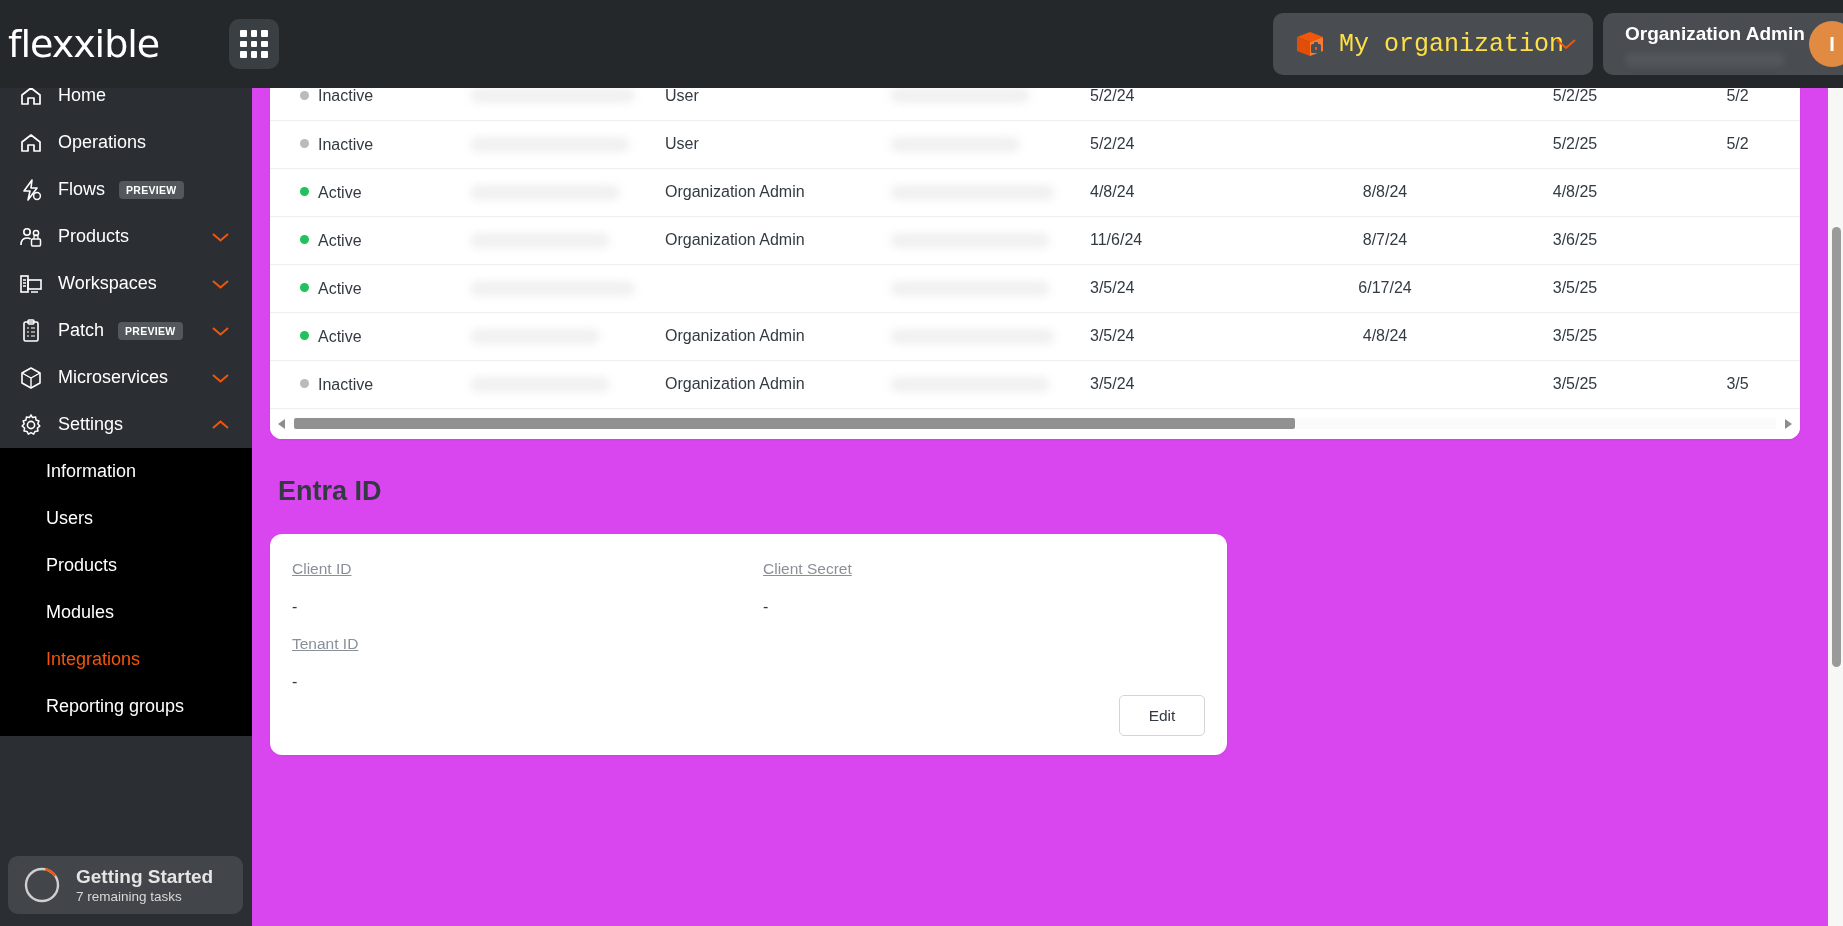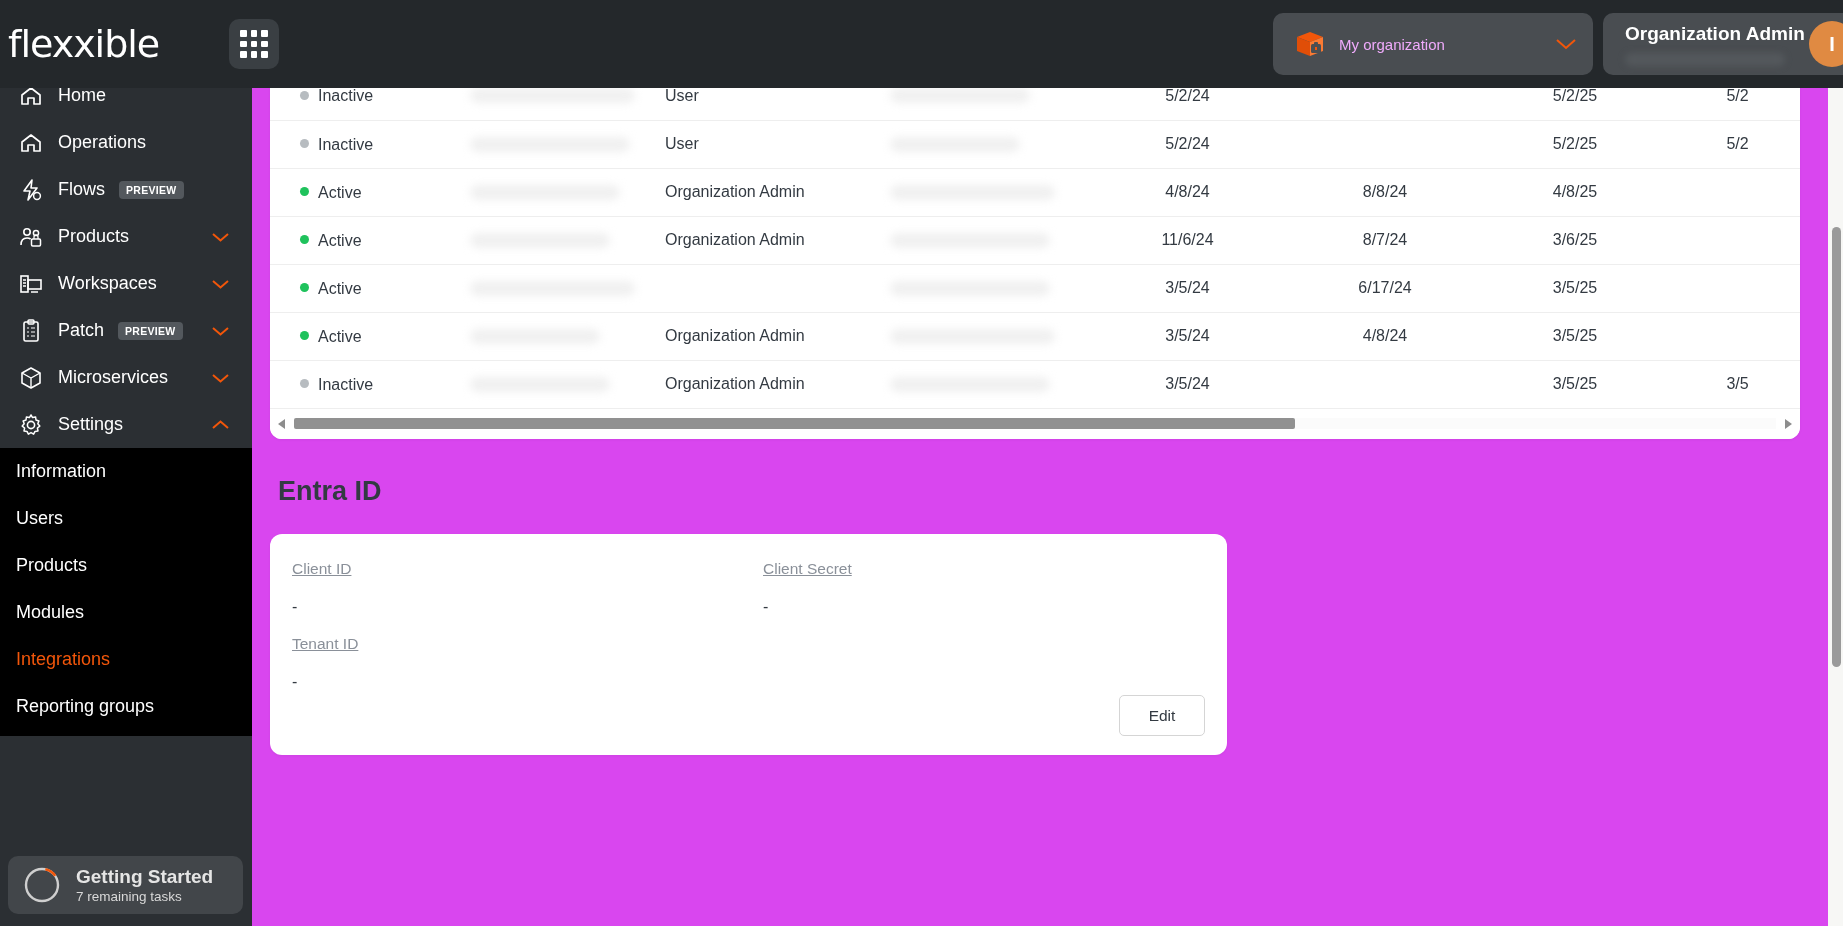--- a/index.html
+++ b/index.html
@@ -33,21 +33,21 @@
   .grid-btn i { display: block; background: #fff; border-radius: 1px; }
 
   .topbar-spacer { flex: 1; }
 
   .org-select {
     width: 320px; height: 62px; background: #494d51; border-radius: 10px;
     display: flex; align-items: center; padding: 0 18px 0 20px; position: relative;
     margin-right: 10px;
   }
   .box-icon { width: 34px; height: 34px; flex: none; margin-right: 12px; }
-  .org-label { color: #f0abfc; font-size: 15px; font-family: Liberation Sans, sans-serif; }
+  .org-label { color: #fde047; font-size: 25px; font-family: Liberation Mono, monospace; }
   .chev-orange { position: absolute; right: 16px; top: 50%; transform: translateY(-50%); }
 
   .user-card {
     width: 240px; height: 62px; background: #494d51;
     border-radius: 10px 0 0 10px;
     display: flex; align-items: center; padding-left: 22px; position: relative;
     margin-right: 0;
   }
   .user-role { color: #ffffff; font-size: 19px; font-weight: bold; position: absolute; top: 10px; left: 22px; }
   .user-sub { position: absolute; left: 22px; top: 40px; width: 160px; height: 13px;
@@ -72,22 +72,22 @@
   .nav-icon { width: 26px; height: 26px; flex: none; margin-right: 14px; }
   .nav-label { color: #ffffff; font-size: 18px; }
   .preview-badge {
     background: #53585d; color: #ffffff; font-size: 10.5px; font-weight: bold;
     padding: 3px 7px; border-radius: 4px; margin-left: 14px; letter-spacing: .3px;
   }
   .nav-chev { position: absolute; right: 22px; top: 50%; transform: translateY(-50%); }
 
   .submenu { background: #000000; padding: 0 0 6px 0; }
   .sub-item {
-    height: 47px; display: flex; align-items: center; padding-left: 16px;
-    color: #ffffff; font-size: 18px; cursor: pointer;
+    height: 47px; display: flex; align-items: center; padding-left: 32px;
+    color: #ffffff; font-size: 18px; cursor: pointer; margin-left: 14px;
   }
   .sub-item.active { color: #f2560a; }
 
   .getting-started {
     position: absolute; left: 8px; bottom: 12px; width: 235px; height: 58px;
     background: #42464a; border-radius: 10px; display: flex; align-items: center;
     padding-left: 14px;
   }
   .ring { width: 40px; height: 40px; flex: none; margin-right: 14px; }
   .gs-title { color: #e5e5e5; font-size: 19px; font-weight: bold; }
@@ -107,21 +107,21 @@
   }
   table.users { width: 1540px; border-collapse: collapse; table-layout: fixed; }
   table.users td {
     height: 48px; font-size: 16px; color: #333a42; border-bottom: 1px solid #eeeeee;
     vertical-align: middle; padding: 0;
   }
   .c-status { width: 200px; padding-left: 30px !important; }
   .c-name   { width: 195px; }
   .c-role   { width: 225px; }
   .c-blur2  { width: 200px; }
-  .c-d1     { width: 195px; text-align: center; }
+  .c-d1     { width: 195px; }
   .c-d2     { width: 200px; text-align: center; }
   .c-d3     { width: 180px; text-align: center; }
   .c-d4     { width: 145px; text-align: center; padding-right: 0 !important; }
 
   .dot { display: inline-block; width: 9px; height: 9px; border-radius: 50%; margin-right: 9px;
     vertical-align: middle; position: relative; top: -1px; }
   .dot.active { background: #1fc25c; }
   .dot.inactive { background: #b7bcc0; }
   .stxt { vertical-align: middle; }
 

